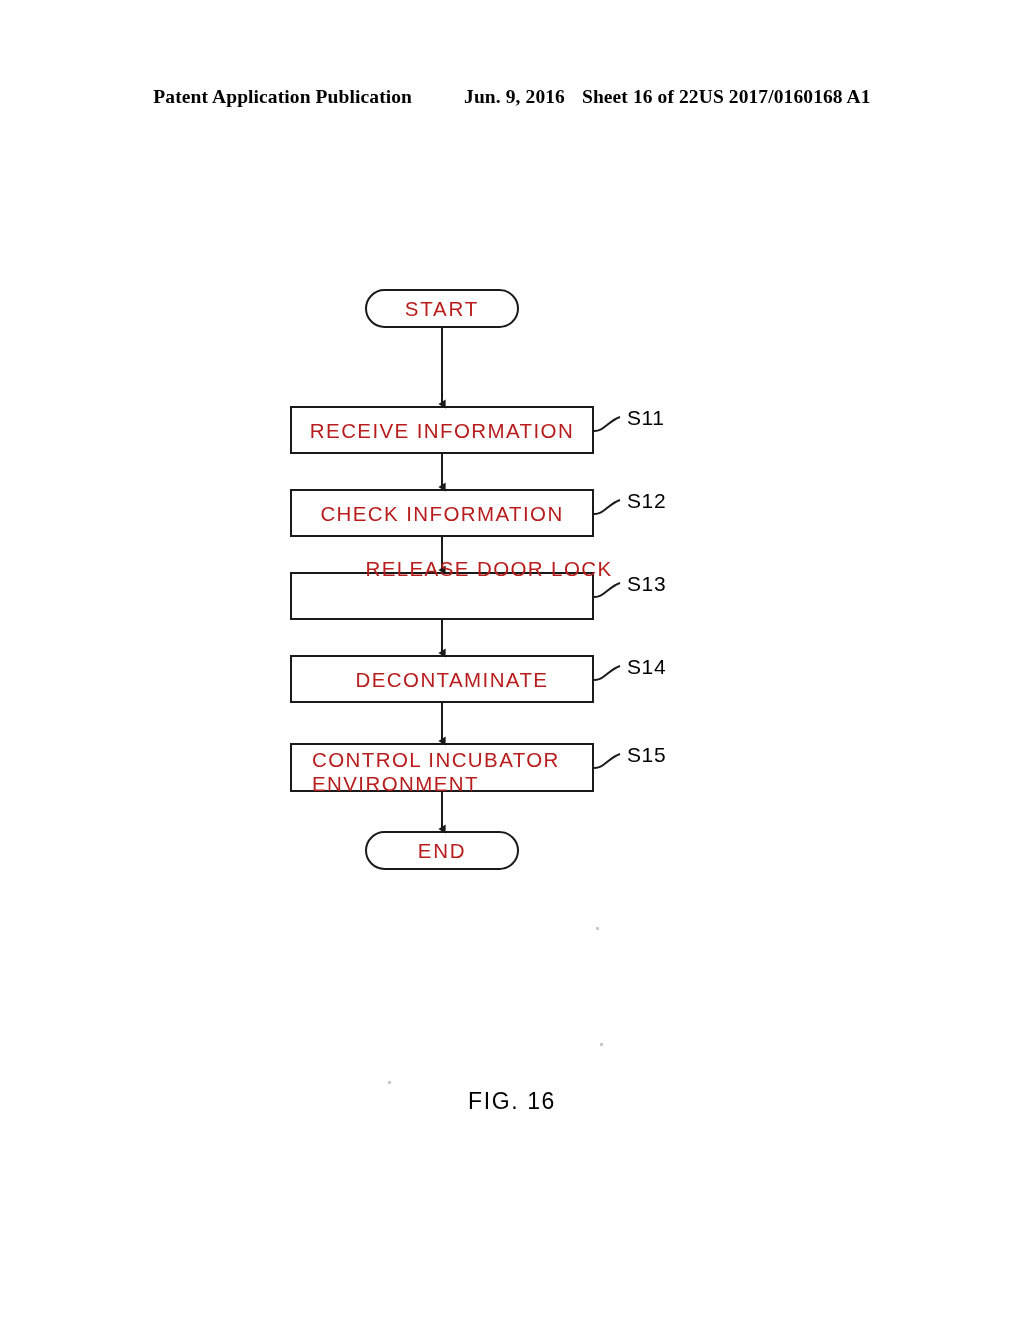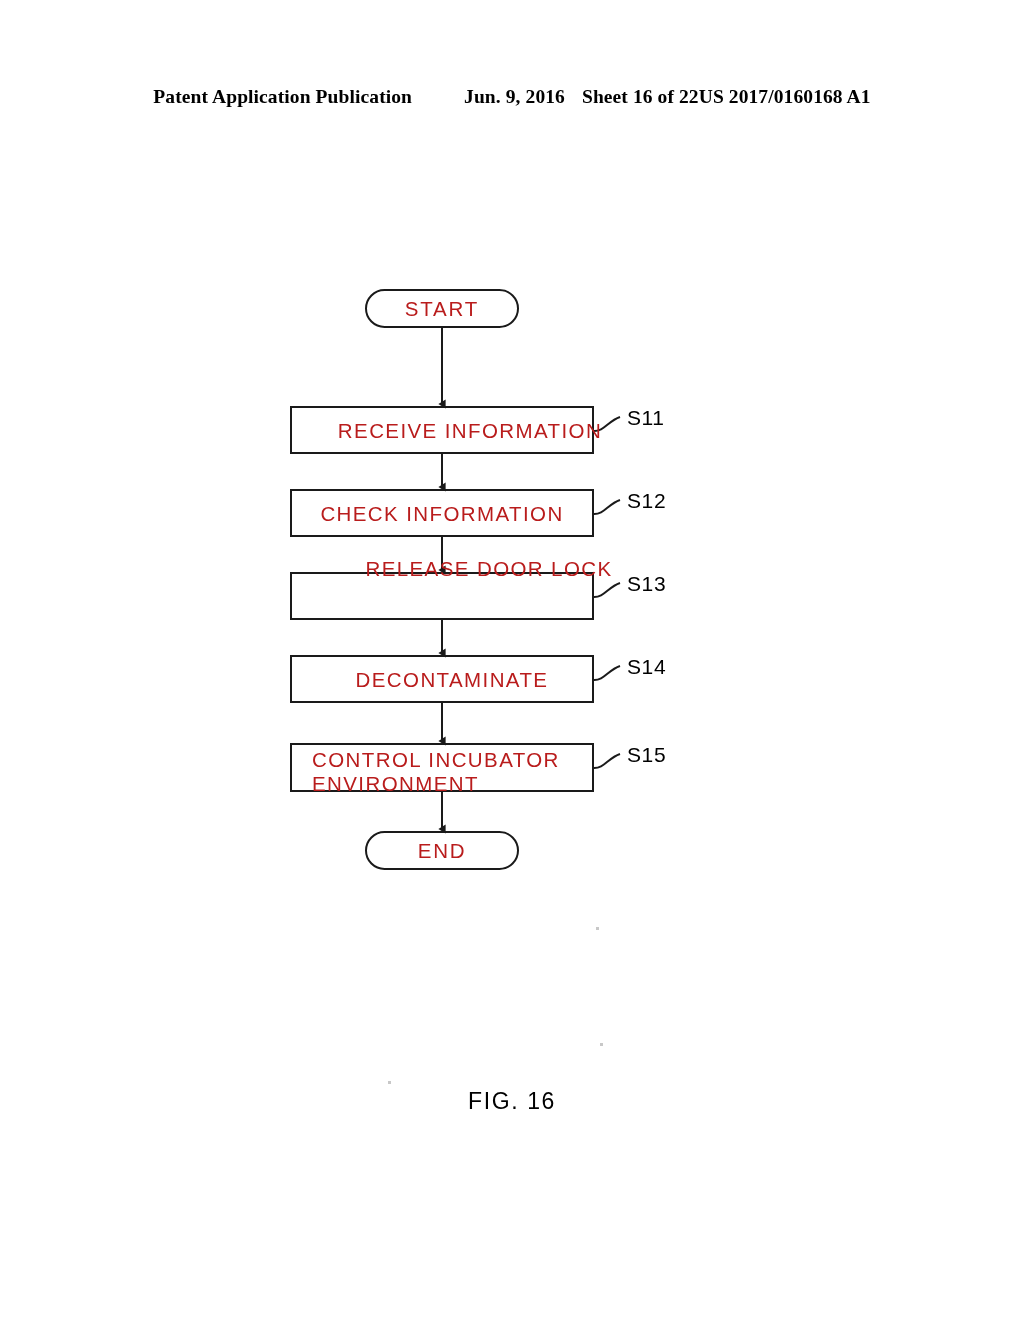--- a/index.html
+++ b/index.html
@@ -147,21 +147,21 @@
 
     <path d="M593,431 C604,432 608,421 620,417" fill="none" stroke="#1a1a1a" stroke-width="2"></path>
     <path d="M593,514 C604,515 608,504 620,500" fill="none" stroke="#1a1a1a" stroke-width="2"></path>
     <path d="M593,597 C604,598 608,587 620,583" fill="none" stroke="#1a1a1a" stroke-width="2"></path>
     <path d="M593,680 C604,681 608,670 620,666" fill="none" stroke="#1a1a1a" stroke-width="2"></path>
     <path d="M593,768 C604,769 608,758 620,754" fill="none" stroke="#1a1a1a" stroke-width="2"></path>
   </svg>
 
   <div class="node-label terminal-label" style="left:366px; top:298px;">START</div>
 
-  <div class="node-label process-label" style="left:291px; top:420px;padding-left:28px;">RECEIVE INFORMATION</div>
+  <div class="node-label process-label" style="left:291px; top:420px;">RECEIVE INFORMATION</div>
 
   <div class="node-label process-label" style="left:291px; top:503px;">CHECK INFORMATION</div>
 
   <div class="node-label process-label" style="left:291px; top:558px;padding-left:47px;">RELEASE DOOR LOCK</div>
 
   <div class="node-label process-label" style="left:301px; top:669px;">DECONTAMINATE</div>
 
   <div class="node-label process-label two-line" style="left:291px; top:748px;">
     <div>CONTROL INCUBATOR</div>
     <div>ENVIRONMENT</div>

